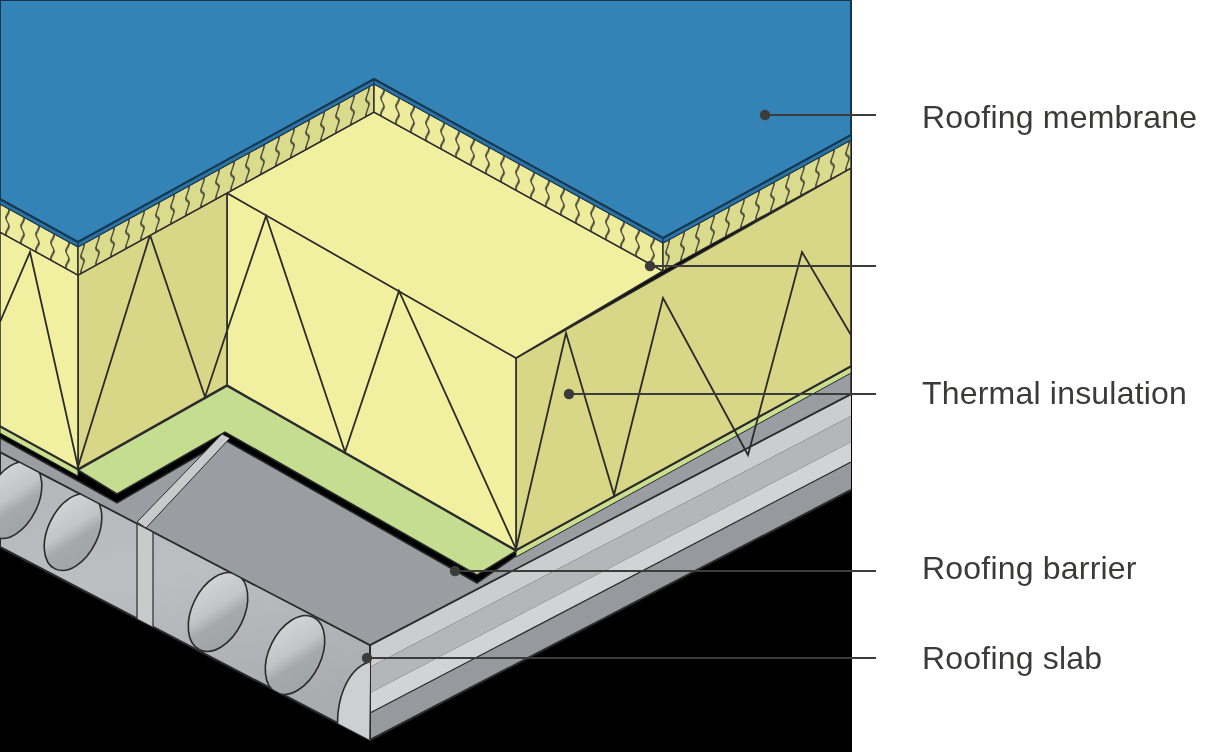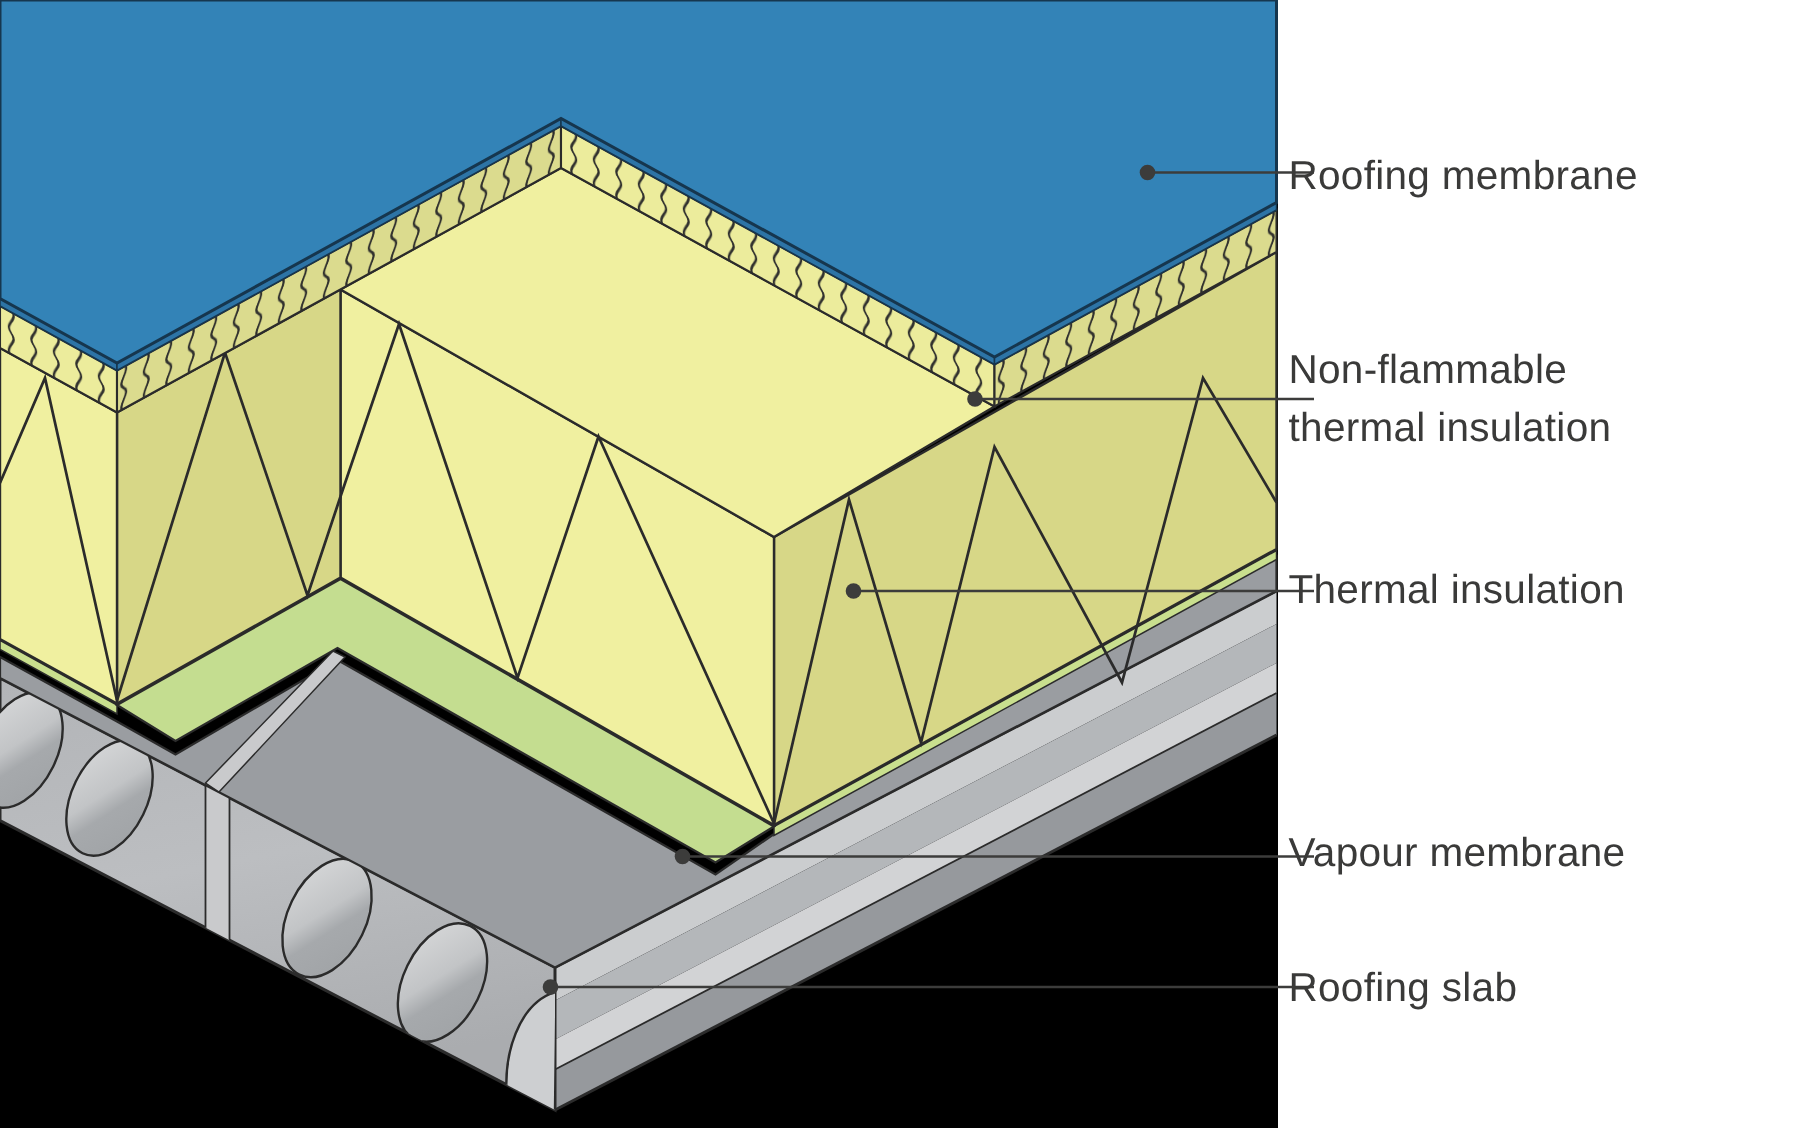--- a/index.html
+++ b/index.html
@@ -3,22 +3,22 @@
 <meta charset="utf-8">
 <style>
   html,body{margin:0;padding:0;background:#222;}
   #stage{
     position:relative;width:1212px;height:752px;overflow:hidden;
     font-family:"Liberation Sans","DejaVu Sans",sans-serif;
     background:var(--c-panel,#fff);
   }
   #stage svg{position:absolute;left:0;top:0;display:block;}
   .lbl{
-    position:absolute;left:859px;color:var(--c-text,#3a3a39);
-    font-size:27px;line-height:39px;white-space:nowrap;
+    position:absolute;left:922px;color:var(--c-text,#3a3a39);
+    font-size:32px;line-height:39px;white-space:nowrap;
     letter-spacing:0.2px;
   }
   .membrane-fill{fill:var(--c-membrane,#3383b7);}
   .membrane-edge-fill{fill:var(--c-membrane_edge,#2d74a6);}
   .insul-light{fill:var(--c-insulation_light,#f0f0a0);}
   .insul-shade{fill:var(--c-insulation_shade,#d7d787);}
   .wool-light{fill:var(--c-wool_light,#ecec9c);}
   .wool-shade{fill:var(--c-wool_shade,#dbdb8e);}
   .vapour-fill{fill:var(--c-vapour,#c4dd90);}
   .vapour-thin{fill:var(--c-vapour_edge,#c9df8e);}
@@ -143,18 +143,16 @@
     <line x1="569" y1="394" x2="876" y2="394" class="leader"></line>
     <circle cx="569" cy="394" r="5.2" class="dot"></circle>
     <line x1="455" y1="571" x2="876" y2="571" class="leader"></line>
     <circle cx="455" cy="571" r="5.2" class="dot"></circle>
     <line x1="367" y1="658" x2="876" y2="658" class="leader"></line>
     <circle cx="367" cy="658" r="5.2" class="dot"></circle>
   </g>
 </svg>
 
   <div class="lbl" style="top:98px">Roofing membrane</div>
-  <div class="lbl" style="top:227px"><span>Non-flammable</span><br>
-    <span>thermal insulation</span></div>
   <div class="lbl" style="top:374px">Thermal insulation</div>
-  <div class="lbl" style="top:549px">Vapour membrane</div>
+  <div class="lbl" style="top:549px">Roofing barrier</div>
   <div class="lbl" style="top:639px">Roofing slab</div>
 </div>
 
 </body></html>

